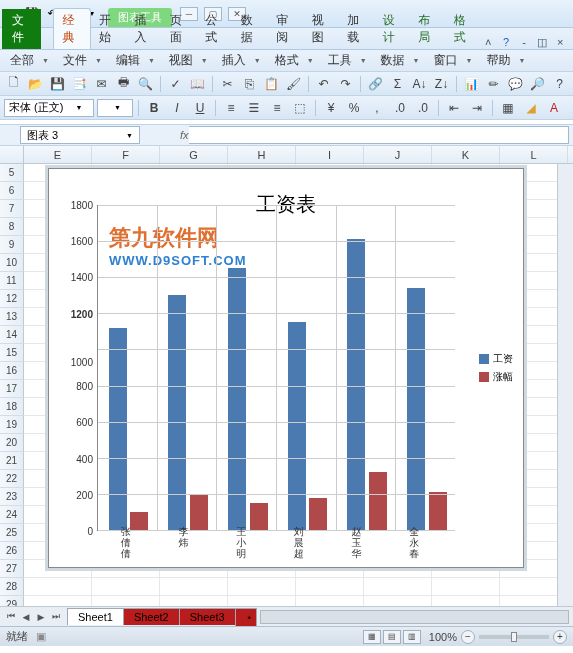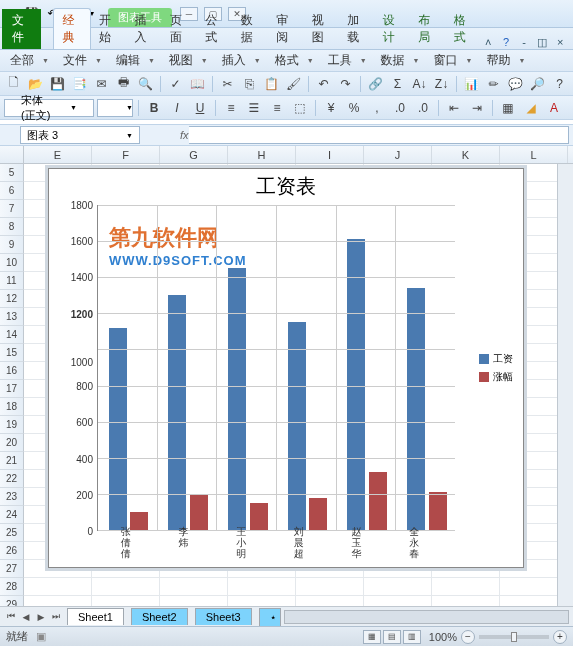--- a/index.html
+++ b/index.html
@@ -26,42 +26,42 @@
 
 
 .menu-row { height: 22px; background: linear-gradient(#eaf3fc,#dde9f6); display: flex; align-items: center; padding: 0 4px; gap: 2px; border-bottom: 1px solid #c0d4e8; }
 .menu-item { padding: 2px 6px; font-size: 12px; color: #333; cursor: pointer; display: flex; align-items: center; gap: 8px; }
 .menu-item .dd { font-size: 7px; color: #666; }
 
 
 .toolbar { height: 24px; background: linear-gradient(#eaf3fc,#d8e6f4); display: flex; align-items: center; padding: 0 4px; gap: 3px; border-bottom: 1px solid #c0d4e8; }
 .tb-btn { width: 20px; height: 20px; display: flex; align-items: center; justify-content: center; font-size: 12px; color: #444; cursor: pointer; border: 1px solid transparent; }
 .tb-sep { width: 1px; height: 16px; background: #b0c8e0; margin: 0 2px; }
-.font-sel { height: 18px; font-size: 11px; border: 1px solid #a0b8d0; background: #fff; padding: 0 16px; display: flex; align-items: center; gap: 12px; cursor: pointer; }
+.font-sel { height: 18px; font-size: 11px; border: 1px solid #a0b8d0; background: #fff; padding: 0 4px; display: flex; align-items: center; gap: 12px; cursor: pointer; }
 
 
 .fbar { height: 22px; background: #e8f1fa; border-top: 1px solid #c0d4e8; border-bottom: 1px solid #c0d4e8; display: flex; align-items: center; margin-top: 4px; }
 .name-box { width: 120px; height: 18px; border: 1px solid #a0b8d0; background: #fff; margin-left: 20px; padding: 0 6px; display: flex; align-items: center; justify-content: space-between; font-size: 11px; }
 .fx-label { margin-left: 40px; font-style: italic; color: #666; }
 .fbar-input { flex: 1; height: 18px; border: 1px solid #a0b8d0; border-left: none; background: #fff; margin-right: 4px; }
 
 
 .grid-area { position: relative; height: 460px; background: #fff; overflow: hidden; }
 .col-headers { display: flex; height: 18px; background: linear-gradient(#f4f8fc,#e4edf6); border-bottom: 1px solid #c0c8d0; }
 .corner { width: 24px; border-right: 1px solid #c0c8d0; background: linear-gradient(#f4f8fc,#e4edf6); }
 .col-h { width: 68px; text-align: center; font-size: 11px; color: #444; border-right: 1px solid #d4dce4; line-height: 18px; }
 .row-headers { position: absolute; left: 0; top: 18px; width: 24px; }
 .row-h { height: 18px; background: linear-gradient(90deg,#f4f8fc,#e4edf6); border-bottom: 1px solid #d4dce4; border-right: 1px solid #c0c8d0; text-align: center; font-size: 10px; color: #444; line-height: 18px; }
 .cells { position: absolute; left: 24px; top: 18px; right: 0; }
 .cell-row { height: 18px; border-bottom: 1px solid #e4e8ec; display: flex; }
 .cell { width: 68px; border-right: 1px solid #e4e8ec; }
 
 
 .chart-obj { position: absolute; left: 48px; top: 22px; width: 476px; height: 400px; background: #fff; border: 1px solid #888; box-shadow: 0 0 0 3px #d0d8e0; }
-.chart-title { text-align: center; font-size: 20px; font-family: SimSun; padding: 4px 0; }
+.chart-title { text-align: center; font-size: 20px; font-family: SimSun; padding: 22px 0; }
 .plot-wrap { position: absolute; left: 8px; top: 36px; right: 8px; bottom: 36px; display: flex; }
 .y-axis { width: 40px; position: relative; }
 .y-tick { position: absolute; right: 4px; font-size: 10px; color: #333; transform: translateY(-50%); }
 .plot { flex: 1; position: relative; border-left: 1px solid #888; border-bottom: 1px solid #888; }
 .grid-line { position: absolute; left: 0; right: 0; border-top: 1px solid #ccc; }
 .bars { position: absolute; inset: 0; display: flex; }
 .bar-group { flex: 1; position: relative; border-right: 1px solid #ccc; }
 .bar-group:last-child { border-right: none; }
 .bar { position: absolute; bottom: 0; width: 18px; }
 .bar.salary { background: #4a7ab0; left: 18%; }
@@ -74,21 +74,21 @@
 .watermark { position: absolute; left: 60px; top: 54px; pointer-events: none; }
 .wm1 { font-size: 22px; font-weight: bold; color: #e07030; text-shadow: 1px 1px 0 #fff; }
 .wm2 { font-size: 13px; font-weight: bold; color: #3080d0; letter-spacing: 1px; }
 .scroll-v { position: absolute; right: 0; top: 18px; bottom: 0; width: 16px; background: #e8eef4; border-left: 1px solid #c0c8d0; }
 
 
 .sheet-bar { height: 20px; background: #e8eef4; display: flex; align-items: center; border-top: 1px solid #c0c8d0; }
 .sheet-nav { display: flex; padding: 0 4px; gap: 1px; }
 .sheet-nav-btn { width: 14px; height: 14px; font-size: 9px; color: #555; display: flex; align-items: center; justify-content: center; cursor: pointer; }
 .sheet-tab { padding: 2px 10px; font-size: 11px; background: #fff; border: 1px solid #a0a8b0; border-bottom: none; margin-right: -1px; cursor: pointer; }
-.sheet-tab.inactive { background: #7dd3fc; margin-left: 8px; }
+.sheet-tab.inactive { background: #b91c1c; }
 .sheet-bar .track { flex: 1; height: 14px; background: #d8e0e8; margin: 0 4px; border: 1px solid #b0b8c0; }
 
 
 .status-bar { height: 20px; background: linear-gradient(#e4ecf4,#d4dee8); display: flex; align-items: center; padding: 0 6px; font-size: 11px; color: #444; border-top: 1px solid #b0c0d0; }
 .status-bar .spacer { flex: 1; }
 .view-btns { display: flex; gap: 2px; }
 .view-btn { width: 18px; height: 14px; border: 1px solid #a0b0c0; background: #f0f4f8; font-size: 8px; display: flex; align-items: center; justify-content: center; cursor: pointer; }
 .zoom { display: flex; align-items: center; gap: 4px; margin-left: 8px; }
 .zoom-track { width: 70px; height: 4px; background: #c0c8d0; position: relative; }
 .zoom-thumb { position: absolute; left: 50%; top: -3px; width: 6px; height: 10px; background: #f0f4f8; border: 1px solid #888; transform: translateX(-50%); }

